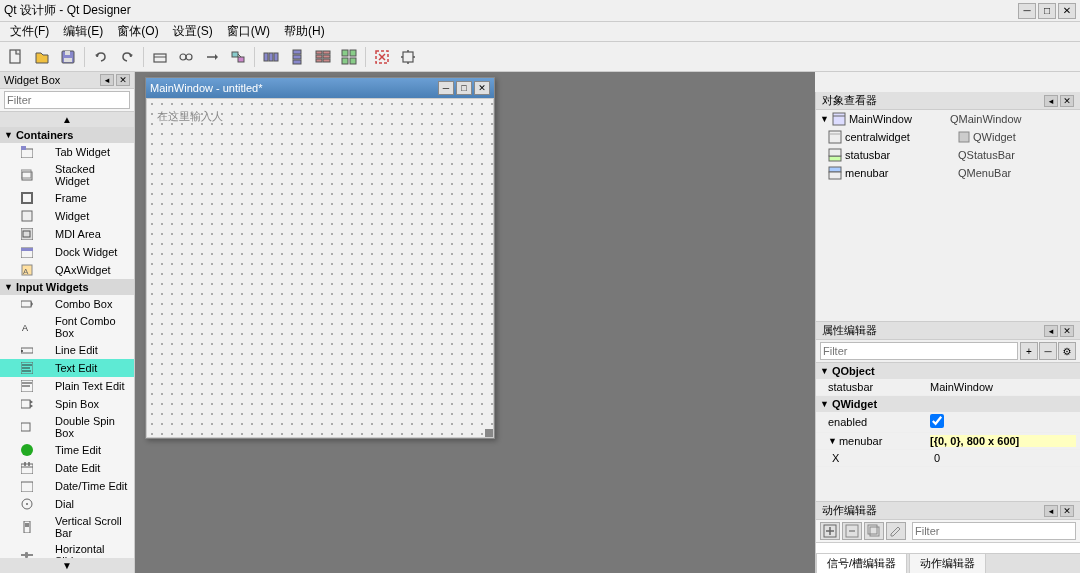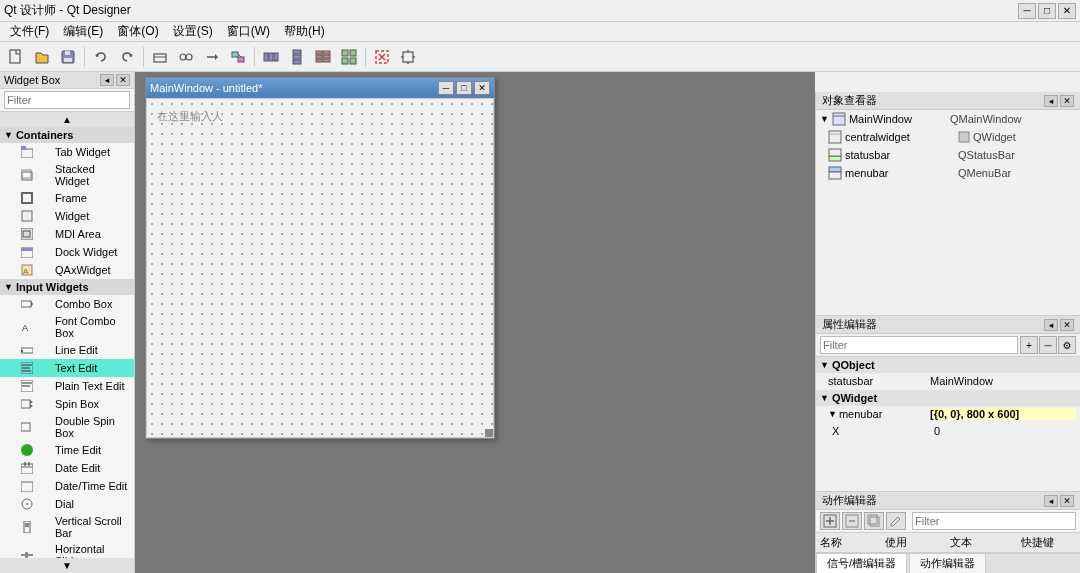--- a/index.html
+++ b/index.html
@@ -871,20 +871,26 @@
         </div>
         <div class="prop-row">
           <div class="col1">statusbar</div>
           <div class="col2">MainWindow</div>
         </div>
 
         <div class="prop-group">
           <span class="expand-arrow">▼</span>
           <span>QWidget</span>
         </div>
+        <div class="prop-row">
+          <div class="col1">enabled</div>
+          <div class="col2">
+            <input type="checkbox" checked="" class="checkbox" style="">
+          </div>
+        </div>
         <div class="prop-row highlighted">
           <div class="col1" style="display:flex;align-items:center;gap:2px;">
             <span class="expand-arrow" style="font-size:9px;">▼</span>
             <span>menubar</span>
           </div>
           <div class="col2" style="background:#ffffc0;">[{0, 0}, 800 x 600]</div>
         </div>
         <div class="prop-row-x">
           <div class="col1">X</div>
           <div class="col2">0</div>
@@ -920,26 +926,20 @@
               <rect x="1" y="1" width="9" height="9" fill="none" stroke="#888" stroke-width="1"></rect>
             </svg>
         </div>
         <div class="action-btn">
           <svg width="14" height="14">
               <polygon points="2,10 2,12 4,12 11,5 9,3" fill="none" stroke="#888" stroke-width="1"></polygon>
             </svg>
         </div>
         <input type="text" class="action-filter" placeholder="Filter" style="">
       </div>
-      <div class="action-table-header">
-        <span class="c1">名称</span>
-        <span class="c2">使用</span>
-        <span class="c3">文本</span>
-        <span class="c4">快捷键</span>
-      </div>
       <div class="action-content"></div>
       <div class="bottom-tabs">
         <div class="bottom-tab active">信号/槽编辑器</div>
         <div class="bottom-tab">动作编辑器</div>
       </div>
     </div>
 
   </div>
 </div>
 

